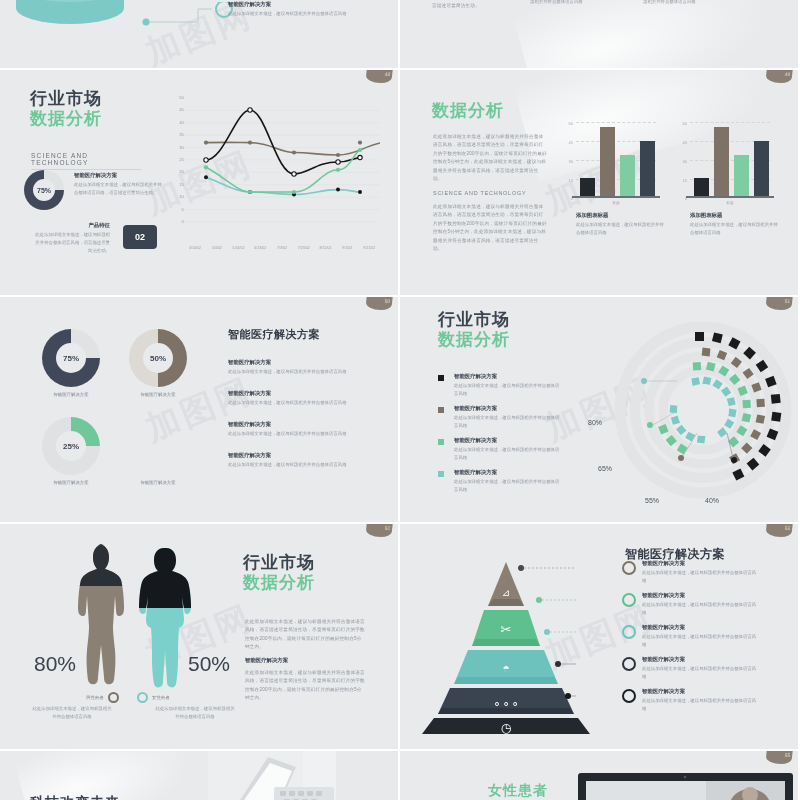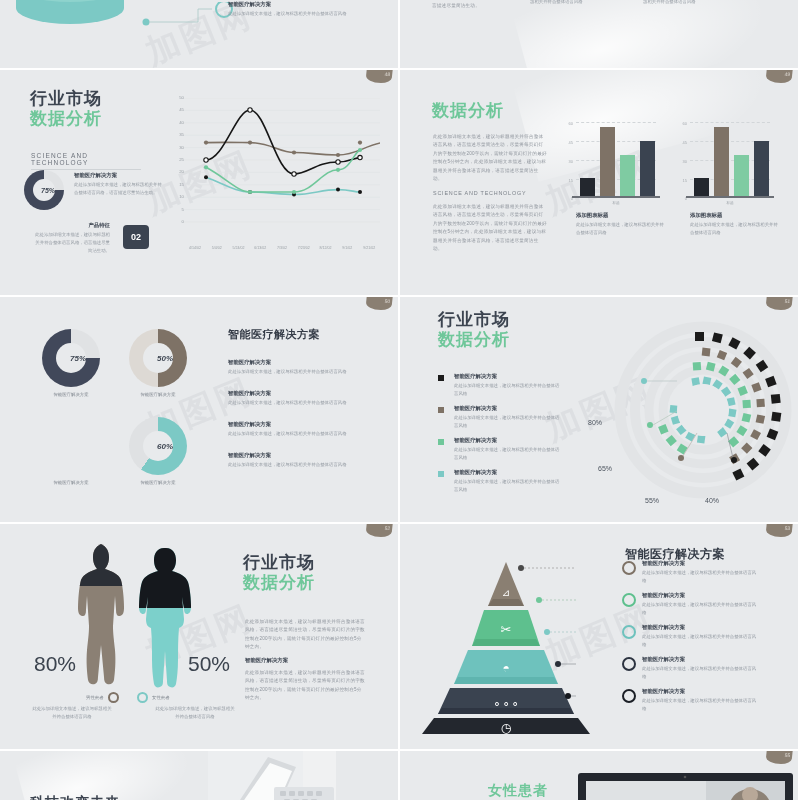--- a/index.html
+++ b/index.html
@@ -80,21 +80,21 @@
   .lc-wrap { position: absolute; left: 168px; top: 28px; width: 212px; height: 150px; }
   .axis-y { position: absolute; left: 0; top: 0; width: 16px; height: 128px; }
   .axis-y div { position: absolute; right: 0; font-size: 4.3px; color: #9aa0a6; }
   .axis-x { position: absolute; left: 16px; bottom: -2px; width: 196px; display: flex; }
   .axis-x div { flex: 1; text-align: center; font-size: 3.6px; color: #9aa0a6; }
 
   
   .donut { position: relative; border-radius: 50%; }
   .donut .hole {
     position: absolute; border-radius: 50%; background: #e8eaec;
-    display: flex; align-items: center; justify-content: flex-end; font-style: italic;
+    display: flex; align-items: center; justify-content: center;
   }
   .donut .val { font-weight: bold; color: #404854; }
 
   
   .bars { position: relative; }
   .bars .gl { position: absolute; left: 0; right: 0; border-top: 1px dashed #d2d6d9; }
   .bars .yl { position: absolute; right: 100%; margin-right: 3px; font-size: 4px; color: #a6abb0; transform: translateY(-50%); }
   .bar { position: absolute; bottom: 0; width: 15px; }
   .baseline { position: absolute; bottom: 0; left: -4px; right: -4px; height: 2px; background: #6b6f76; }
 
@@ -159,21 +159,21 @@
     </div>
     <div style="position:absolute;left:74px;top:102px;width:90px">
       <div class="item-title">智能医疗解决方案</div>
       <div class="item-desc">此处添加详细文本描述，建议与标题相关并符合整体语言风格，语言描述尽量简洁生动。</div>
     </div>
 
     <div style="position:absolute;left:32px;top:152px;width:78px;text-align:right">
       <div class="item-title">产品特征</div>
       <div class="item-desc">此处添加详细文本描述，建议与标题相关并符合整体语言风格，语言描述尽量简洁生动。</div>
     </div>
-    <div style="position:absolute;left:123px;top:155px;width:26px;height:24px;background:#3b4350;border-radius:4px;
+    <div style="position:absolute;left:123px;top:155px;width:34px;height:24px;background:#3b4350;border-radius:4px;
          display:flex;align-items:center;justify-content:center">
       <span style="color:#fff;font-size:9px;font-weight:bold">02</span>
     </div>
 
     <div class="lc-wrap">
       <div class="axis-y">
         <div style="top:-3px">50</div>
           <div style="top:9.4px">45</div>
           <div style="top:21.8px">40</div>
         <div style="top:34.2px">35</div>
@@ -334,28 +334,28 @@
     <div class="tiny-label" style="position:absolute;left:30px;top:95px;width:82px;text-align:center">智能医疗解决方案</div>
 
     <div class="donut" style="position:absolute;left:129px;top:32px;width:58px;height:58px;
          background:conic-gradient(#7e7266 0% 50%, #ddd9d4 50% 100%)">
       <div class="hole" style="inset:14px">
         <span class="val" style="font-size:8px">50%</span>
       </div>
     </div>
     <div class="tiny-label" style="position:absolute;left:117px;top:95px;width:82px;text-align:center">智能医疗解决方案</div>
 
+    <div class="donut" style="position:absolute;left:42px;top:120px;width:58px;height:58px;
+         background:conic-gradient(#6fc79a 0% 25%, #dfe1e3 25% 100%)">
+      <div class="hole" style="inset:14px">
+        <span class="val" style="font-size:8px">25%</span>
+      </div>
+    </div>
     <div class="tiny-label" style="position:absolute;left:30px;top:183px;width:82px;text-align:center">智能医疗解决方案</div>
 
-    <div class="donut" style="position:absolute;left:129px;top:120px;width:58px;height:58px;
-         background:conic-gradient(#7cc9c5 0% 60%, #dfe1e3 60% 100%)">
-      <div class="hole" style="inset:14px">
-        <span class="val" style="font-size:8px">60%</span>
-      </div>
-    </div>
     <div class="tiny-label" style="position:absolute;left:117px;top:183px;width:82px;text-align:center">智能医疗解决方案</div>
 
     <div class="h-solution" style="position:absolute;left:228px;top:30px">智能医疗解决方案</div>
 
     <div style="position:absolute;left:228px;top:62px;width:132px">
       <div class="item-title">智能医疗解决方案</div>
       <div class="item-desc">此处添加详细文本描述，建议与标题相关并符合整体语言风格</div>
     </div>
     <div style="position:absolute;left:228px;top:93px;width:132px">
       <div class="item-title">智能医疗解决方案</div>

